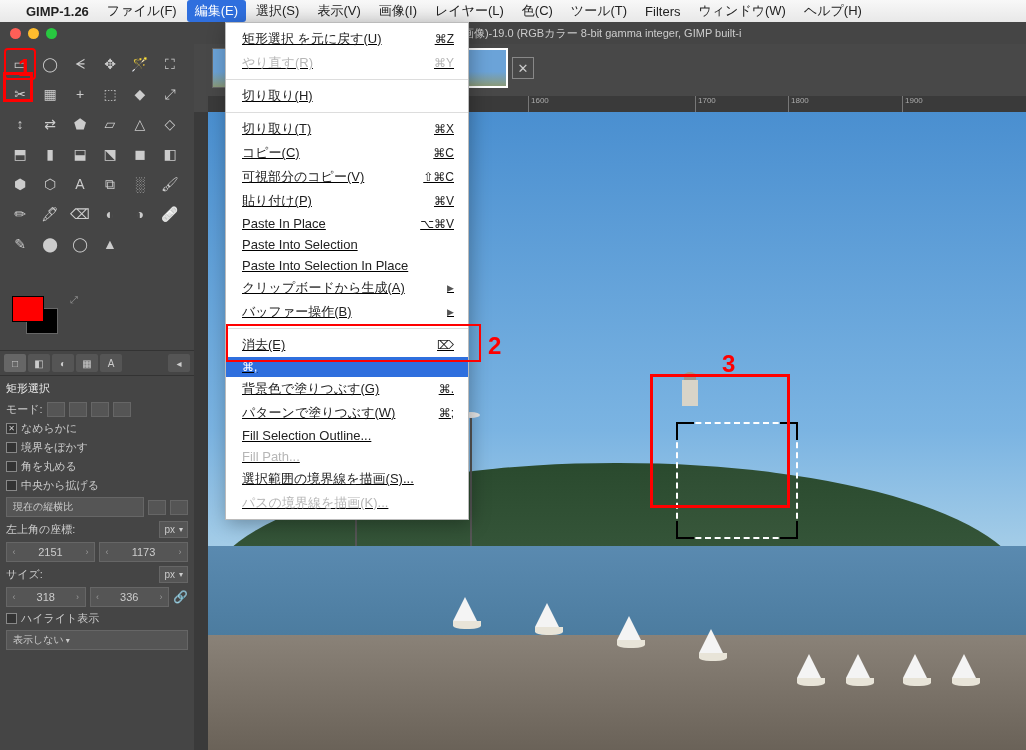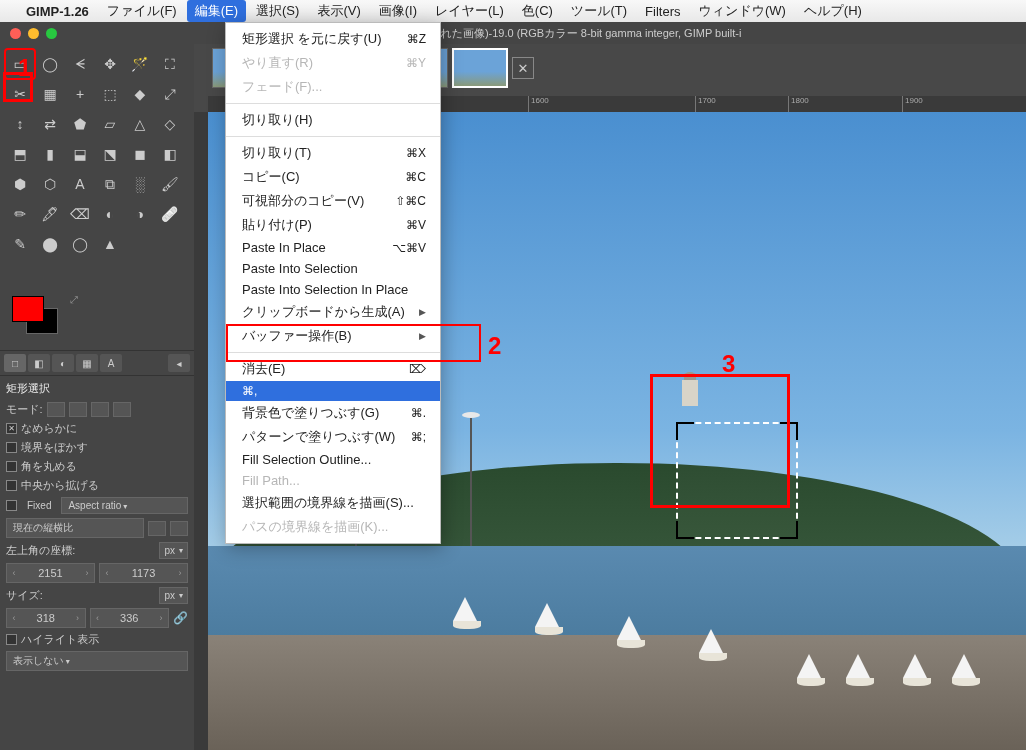--- a/index.html
+++ b/index.html
@@ -78,21 +78,21 @@
 .selection-box { position: absolute; border: 2px dashed #fff; background: rgba(255,255,255,0.02); }
 .sel-handle { position: absolute; width: 18px; height: 18px; border: 2px solid #000; }
 .sel-handle.tl { top: -2px; left: -2px; border-right: none; border-bottom: none; }
 .sel-handle.tr { top: -2px; right: -2px; border-left: none; border-bottom: none; }
 .sel-handle.bl { bottom: -2px; left: -2px; border-right: none; border-top: none; }
 .sel-handle.br { bottom: -2px; right: -2px; border-left: none; border-top: none; }
 
 .annotation { position: absolute; color: #ff0000; font-size: 24px; font-weight: bold; z-index: 50; }
 .anno-box { position: absolute; border: 3px solid #ff0000; z-index: 49; pointer-events: none; }
 
-.dropdown-menu { position: absolute; top: 22px; left: 225px; width: 216px; background: #fff; border: 1px solid #bbb; box-shadow: 2px 4px 18px rgba(0,0,0,0.3); z-index: 100; font-size: 13px; padding: 4px 0; }
+.dropdown-menu { position: absolute; top: 22px; left: 225px; width: 244px; background: #fff; border: 1px solid #bbb; box-shadow: 2px 4px 18px rgba(0,0,0,0.3); z-index: 100; font-size: 13px; padding: 4px 0; text-decoration: underline; }
 .dropdown-menu .mi { display: flex; align-items: center; padding: 3px 14px 3px 16px; color: #222; position: relative; }
 .dropdown-menu .mi .mi-label { flex: 1; }
 .dropdown-menu .mi .mi-short { color: #222; font-size: 12px; }
 .dropdown-menu .mi.disabled { color: #b6b6b6; }
 .dropdown-menu .mi.disabled .mi-short { color: #b6b6b6; }
 .dropdown-menu .mi.sub::after { content: "▶"; font-size: 9px; color: #555; }
 .dropdown-menu .mi.highlighted { background: #2f6fde; color: #fff; }
 .dropdown-menu .mi.highlighted .mi-short { color: #fff; }
 .dropdown-menu .sep { height: 1px; background: #ddd; margin: 4px 0; }
 .dd-redbox { position: absolute; border: 2px solid #ff0000; pointer-events: none; z-index: 101; }
@@ -215,25 +215,20 @@
           </div>
         <div class="opt-row">
             <span class="checkbox"></span>
             <span>角を丸める</span>
           </div>
         <div class="opt-row">
             <span class="checkbox"></span>
             <span>中央から拡げる</span>
           </div>
         <div class="opt-row">
-          <span class="checkbox"></span>
-          <span class="opt-btn" style="background:none;border:none;">Fixed</span>
-          <span class="opt-btn down-caret" style="flex:1">Aspect ratio</span>
-        </div>
-        <div class="opt-row">
           <span class="opt-btn" style="flex:1">現在の縦横比</span>
           <span class="mode-btn"></span>
           <span class="mode-btn"></span>
         </div>
         <div class="opt-row">
           <span class="label" style="flex:1">左上角の座標:</span>
           <span class="unit-sel down-caret">px</span>
         </div>
         <div class="opt-field">
           <div class="num-input">
@@ -346,23 +341,20 @@
 
 <div class="dropdown-menu" id="edit-menu">
     <div class="mi">
       <span class="mi-label">矩形選択 を元に戻す(U)</span>
       <span class="mi-short">⌘Z</span>
     </div>
     <div class="mi disabled">
       <span class="mi-label">やり直す(R)</span>
       <span class="mi-short">⌘Y</span>
     </div>
-    <div class="mi disabled">
-      <span class="mi-label">フェード(F)...</span>
-    </div>
     <div class="sep"></div>
     <div class="mi">
       <span class="mi-label">切り取り(H)</span>
     </div>
     <div class="sep"></div>
     <div class="mi">
       <span class="mi-label">切り取り(T)</span>
       <span class="mi-short">⌘X</span>
     </div>
     <div class="mi">

